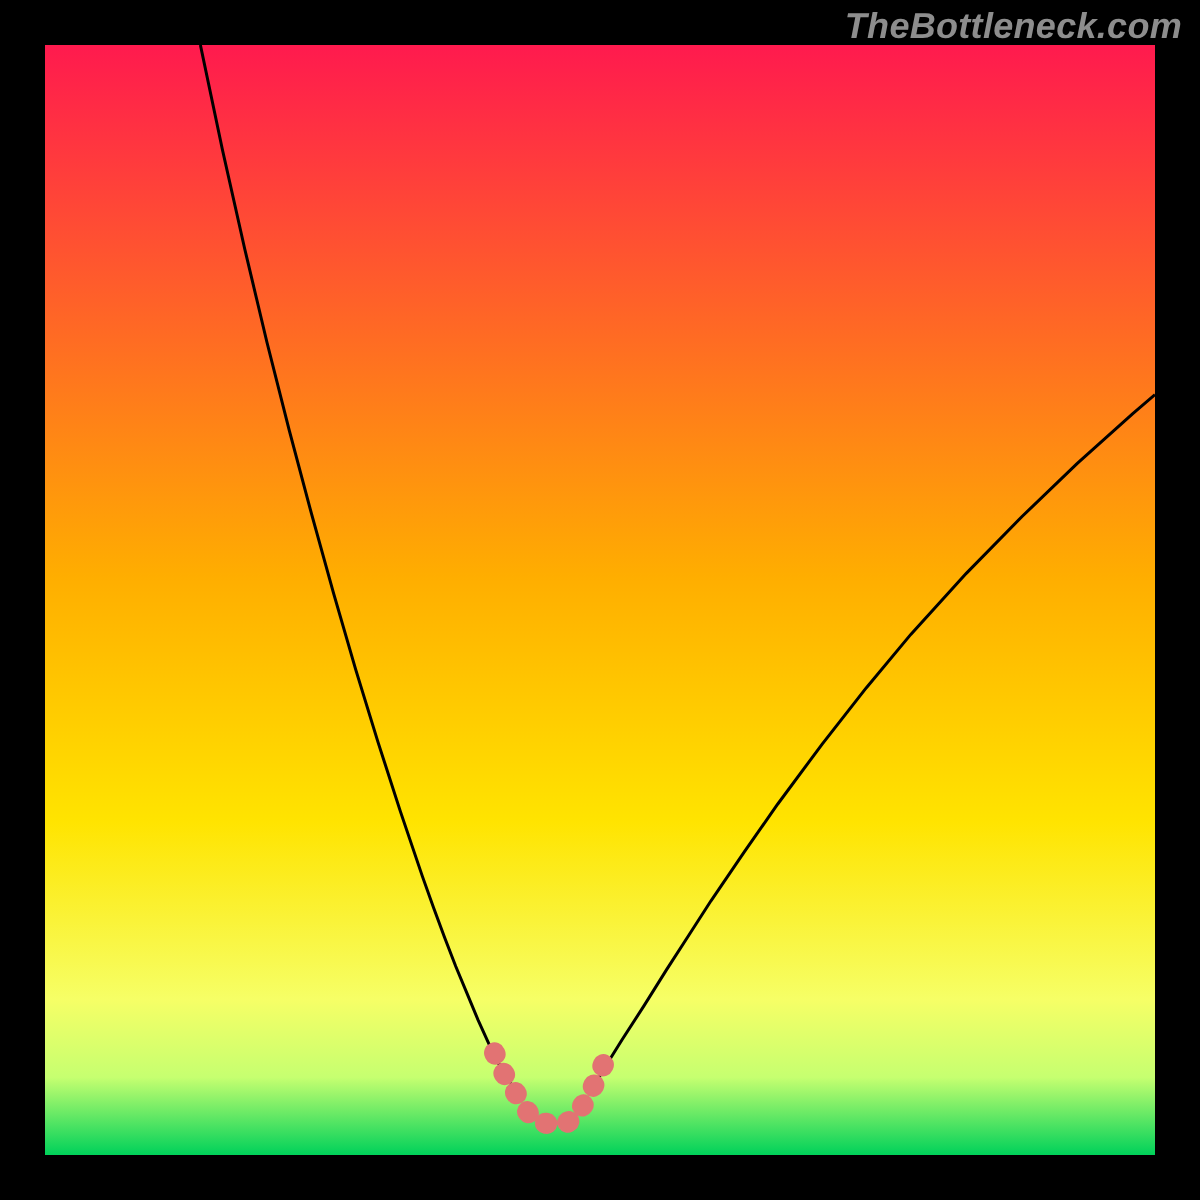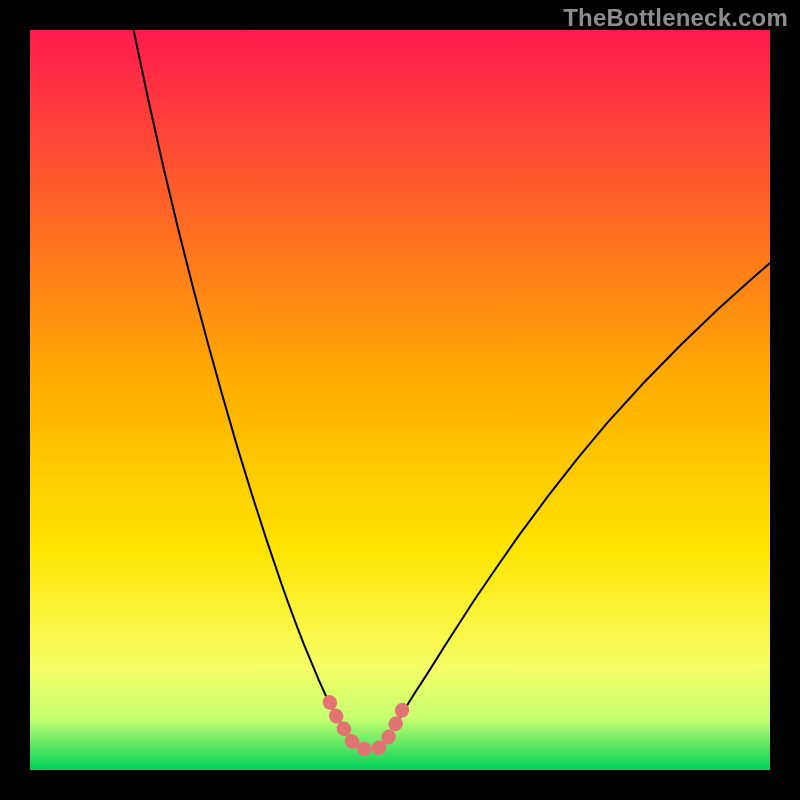--- a/index.html
+++ b/index.html
@@ -10,20 +10,21 @@
     background: #000;
     overflow: hidden;
   }
   .frame {
     position: absolute;
     left: 0;
     top: 0;
     width: 800px;
     height: 800px;
     background: #000;
+    font-style: italic;
   }
   .plot {
     position: absolute;
     left: 30px;
     top: 30px;
     width: 740px;
     height: 740px;
     overflow: hidden;
   }
   .watermark {

